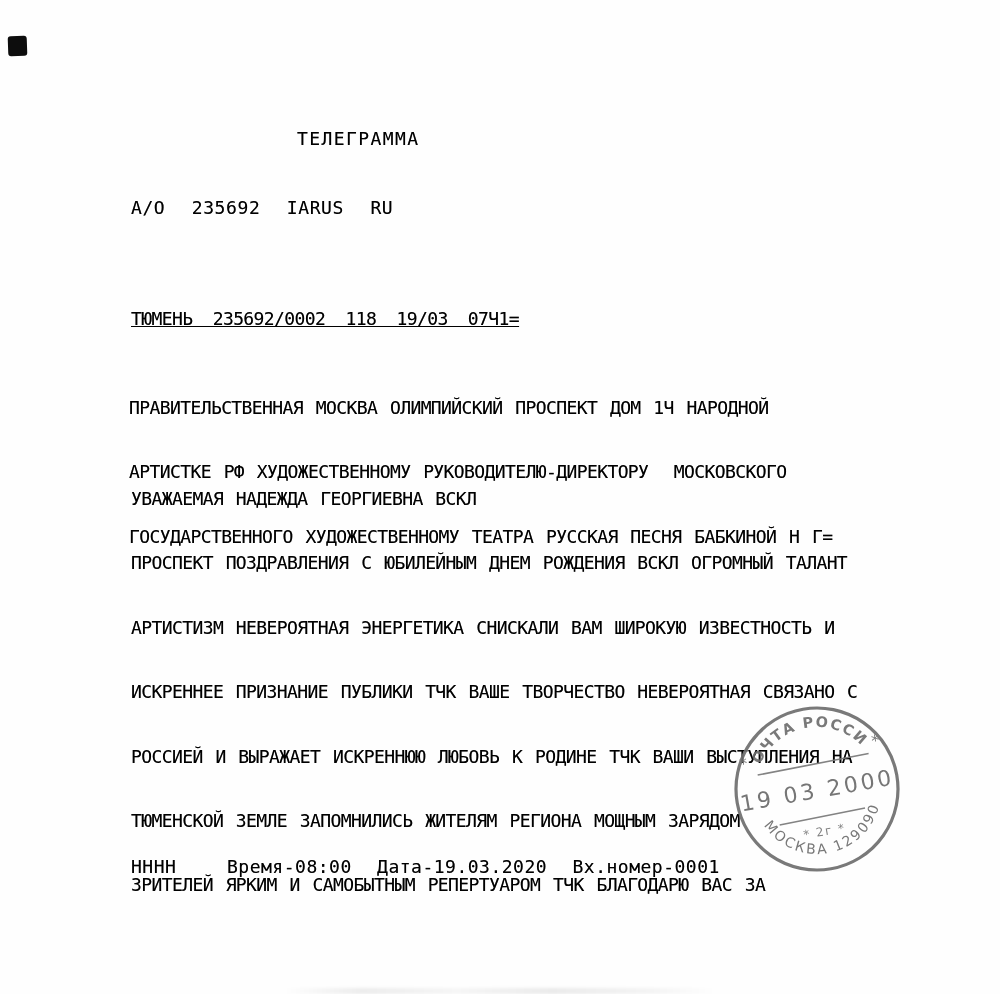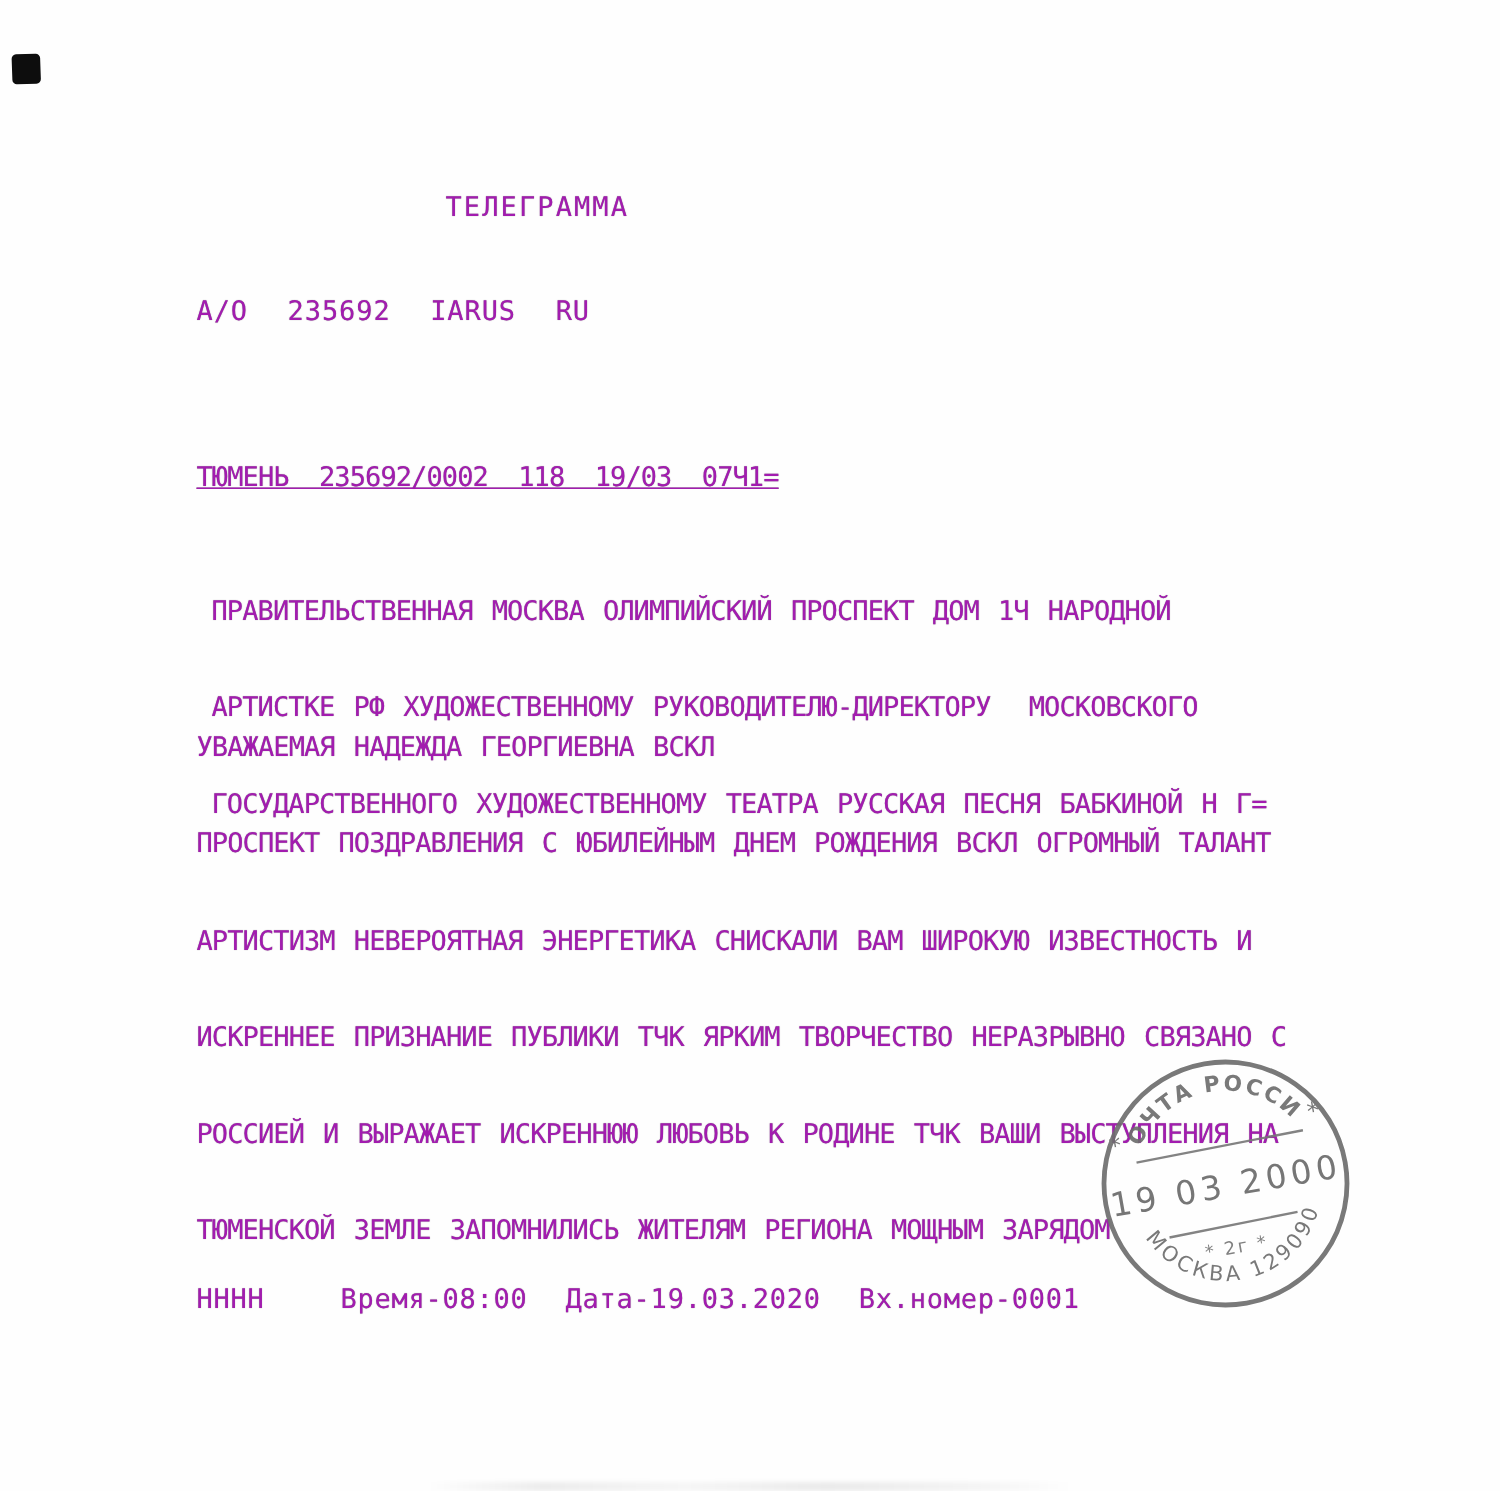--- a/index.html
+++ b/index.html
@@ -14,40 +14,40 @@
     position: absolute;
     inset: 0;
     background: #fefefe;
   }
   .doc-line, .doc-block {
     position: absolute;
     white-space: pre;
     font-size: 18px;
     letter-spacing: -0.6px;
     word-spacing: 2.5px;
-    color: #a21caf;
+    color: #000000;
     text-shadow: 0 0 0.6px rgba(70,70,70,0.65);
   }
   .doc-block div { line-height: 22.4px; }
   .title-line {
     left: 297px; top: 128px;
     letter-spacing: 1.4px;
   }
   .telex-line {
     left: 131px; top: 197px;
     letter-spacing: 0.6px;
     word-spacing: 15px;
     text-align: center;
   }
   .routing-line {
     left: 131px; top: 308px;
     word-spacing: 10px;
     text-decoration: underline;
   }
-  .address-block { left: 141px; top: 355px; }
+  .address-block { left: 129px; top: 355px; }
   .body-block   { left: 131px; top: 446px; }
   .footer-line {
     left: 131px; top: 856px;
     letter-spacing: 0.5px;
     word-spacing: 14px;
   }
   .corner-mark {
     position: absolute;
     left: 8px; top: 36px;
     width: 19px; height: 20px;
@@ -87,23 +87,24 @@
   <div class="doc-block address-block">
     <div>ПРАВИТЕЛЬСТВЕННАЯ МОСКВА ОЛИМПИЙСКИЙ ПРОСПЕКТ ДОМ 1Ч НАРОДНОЙ</div>
     <div>АРТИСТКЕ РФ ХУДОЖЕСТВЕННОМУ РУКОВОДИТЕЛЮ-ДИРЕКТОРУ  МОСКОВСКОГО</div>
     <div>ГОСУДАРСТВЕННОГО ХУДОЖЕСТВЕННОМУ ТЕАТРА РУССКАЯ ПЕСНЯ БАБКИНОЙ Н Г=</div>
   </div>
 
   <div class="doc-block body-block">
     <div>УВАЖАЕМАЯ НАДЕЖДА ГЕОРГИЕВНА ВСКЛ</div>
     <div>ПРОСПЕКТ ПОЗДРАВЛЕНИЯ С ЮБИЛЕЙНЫМ ДНЕМ РОЖДЕНИЯ ВСКЛ ОГРОМНЫЙ ТАЛАНТ</div>
     <div>АРТИСТИЗМ НЕВЕРОЯТНАЯ ЭНЕРГЕТИКА СНИСКАЛИ ВАМ ШИРОКУЮ ИЗВЕСТНОСТЬ И</div>
-    <div>ИСКРЕННЕЕ ПРИЗНАНИЕ ПУБЛИКИ ТЧК ЯРКИМ ТВОРЧЕСТВО НЕРАЗРЫВНО СВЯЗАНО С</div>
+    <div>ИСКРЕННЕЕ ПРИЗНАНИЕ ПУБЛИКИ ТЧК ВАШЕ ТВОРЧЕСТВО НЕВЕРОЯТНАЯ СВЯЗАНО С</div>
     <div>РОССИЕЙ И ВЫРАЖАЕТ ИСКРЕННЮЮ ЛЮБОВЬ К РОДИНЕ ТЧК ВАШИ ВЫСТУПЛЕНИЯ НА</div>
     <div>ТЮМЕНСКОЙ ЗЕМЛЕ ЗАПОМНИЛИСЬ ЖИТЕЛЯМ РЕГИОНА МОЩНЫМ ЗАРЯДОМ</div>
+    <div>ЗРИТЕЛЕЙ ЯРКИМ И САМОБЫТНЫМ РЕПЕРТУАРОМ ТЧК БЛАГОДАРЮ ВАС ЗА</div>
     
     
     
     
   </div>
 
   <div class="doc-line footer-line">НННН  Время-08:00 Дата-19.03.2020 Вх.номер-0001</div>
 
   <svg class="stamp" viewBox="-100 -100 200 200" xmlns="http://www.w3.org/2000/svg">
     <g transform="rotate(-10)" fill="#707070" stroke="none" font-family="DejaVu Sans, sans-serif">

